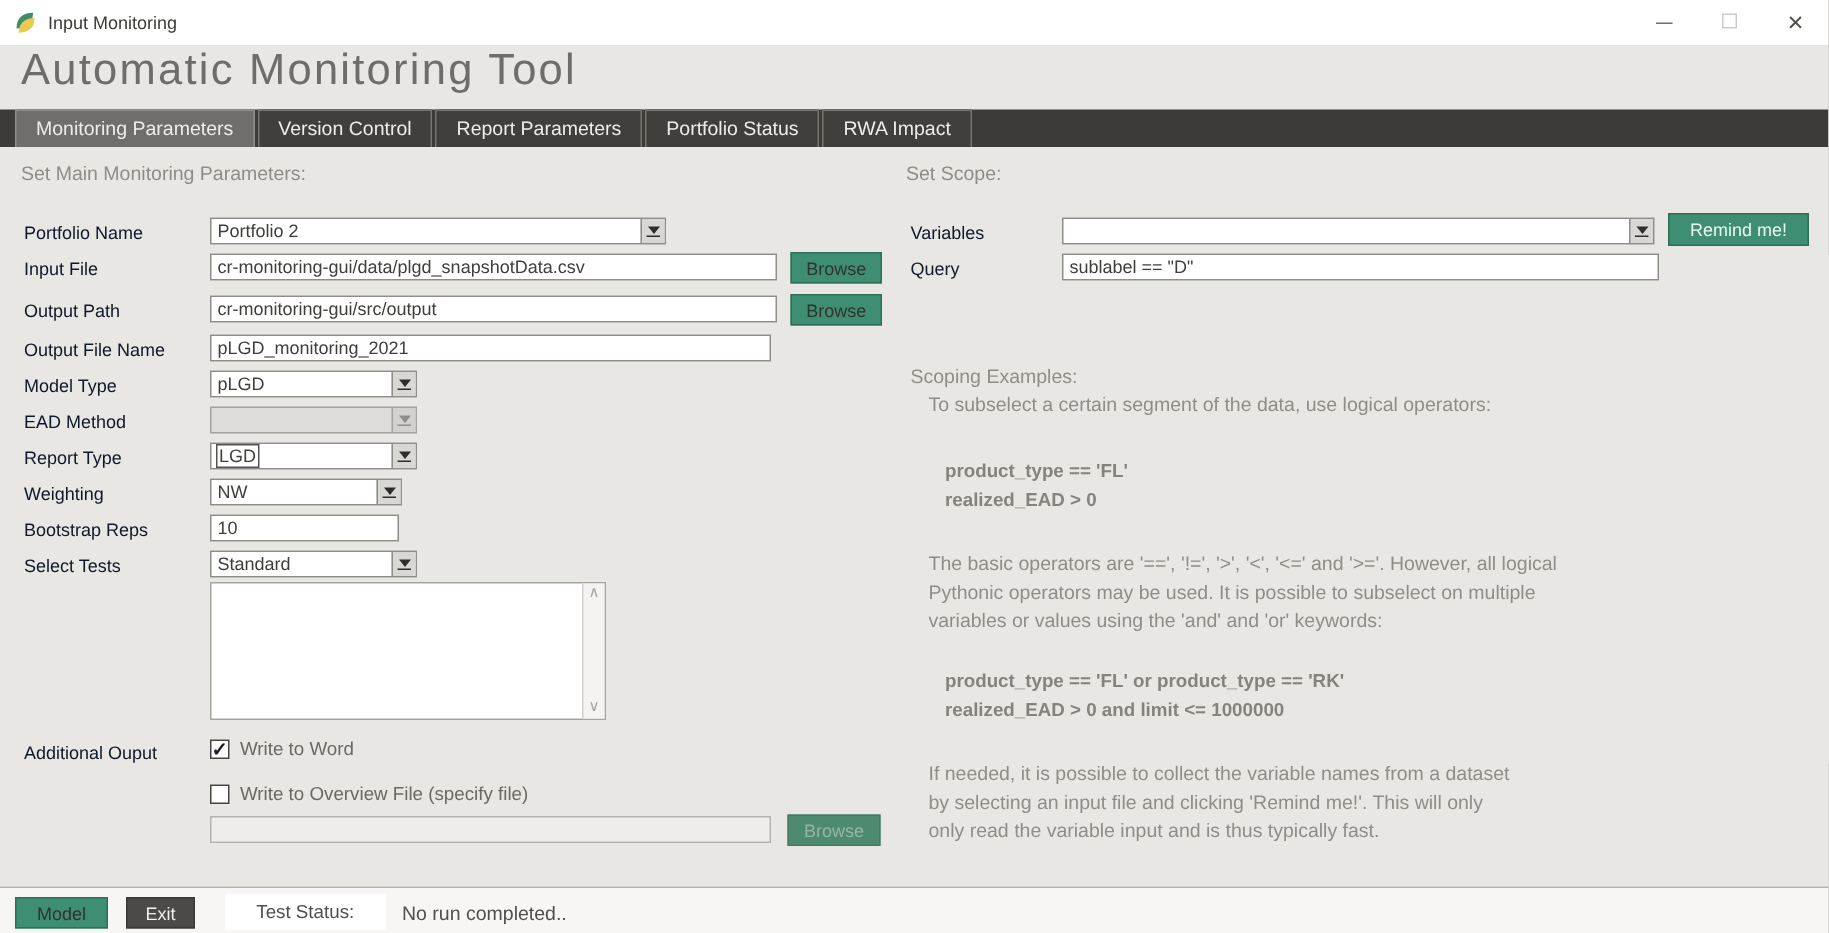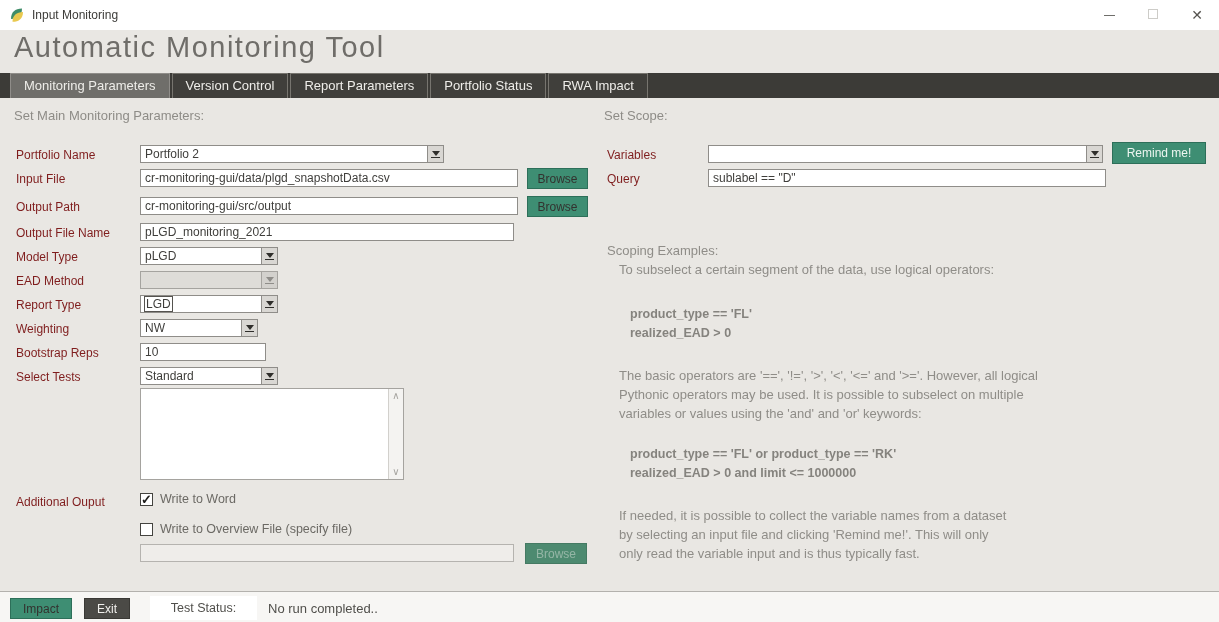--- a/index.html
+++ b/index.html
@@ -23,21 +23,21 @@
   .page-title { position:absolute; left:14px; top:31px; font-size:29px; letter-spacing:1.5px;
     color:#6f6d69; font-weight:300; }
   
   .tabbar { position:absolute; left:0; top:73px; width:100%; height:25px; background:#3c3b37;
     display:flex; padding-left:10px; }
   .tab { height:25px; line-height:23px; padding:0 13px; font-size:13px; color:#eeede9;
     background:#403f3b; border:1px solid #77756f; border-bottom:none; margin-right:2px; cursor:default; }
   .tab.active { background:#6f6e6a; border-color:#8f8d89; }
   
   .heading { position:absolute; font-size:13px; color:#8e8c87; }
-  .lbl { position:absolute; font-size:12px; color:#7f1d1d; }
+  .lbl { position:absolute; font-size:12px; color:#0f172a; }
   
   .entry { position:absolute; height:18px; background:#fff; border:1px solid #8f8d89;
     font-family:"Liberation Sans", sans-serif; font-size:12px; color:#3f3e3b; padding:1px 4px; }
   .entry:disabled, .entry.disabled { background:#efedea; border-color:#b5b3af; color:#8a8884; }
   .combo { position:absolute; height:18px; background:#fff; border:1px solid #8f8d89; display:flex; }
   .combo .val { flex:1; font-size:12px; color:#3f3e3b; padding:1px 0 0 4px; overflow:hidden; white-space:nowrap; }
   .combo .drop { width:16px; background:#d9d7d3; border-left:1px solid #8f8d89;
     display:flex; flex-direction:column; align-items:center; justify-content:center; cursor:default; }
   .combo .tri { width:0; height:0; border-left:4px solid transparent; border-right:4px solid transparent;
     border-top:5px solid #2f2e2b; }
@@ -144,21 +144,21 @@
   <div class="lbl" style="left:16px; top:298px;">Report Type</div>
   <div class="combo" style="left:140px; top:295px; width:138px;">
     <span class="val"><span class="focusbox">LGD</span></span>
     <span class="drop">
         <span class="tri"></span>
         <span class="bar"></span>
       </span>
   </div>
 
   <div class="lbl" style="left:16px; top:322px;">Weighting</div>
-  <div class="combo" style="left:140px; top:319px; width:118px;">
+  <div class="combo" style="left:140px; top:319px; width:128px;">
     <span class="val">NW</span>
     <span class="drop">
         <span class="tri"></span>
         <span class="bar"></span>
       </span>
   </div>
 
   <div class="lbl" style="left:16px; top:346px;">Bootstrap Reps</div>
   <input class="entry" style="left: 140px; top: 343px; width: 126px;" value="10">
 
@@ -213,19 +213,19 @@
   <div class="help" style="left:619px; top:368px;">The basic operators are '==', '!=', '&gt;', '&lt;', '&lt;=' and '&gt;='. However, all logical</div>
   <div class="help" style="left:619px; top:387px;">Pythonic operators may be used. It is possible to subselect on multiple</div>
   <div class="help" style="left:619px; top:406px;">variables or values using the 'and' and 'or' keywords:</div>
   <div class="code" style="left:630px; top:447px;">product_type == 'FL' or product_type == 'RK'</div>
   <div class="code" style="left:630px; top:466px;">realized_EAD &gt; 0 and limit &lt;= 1000000</div>
   <div class="help" style="left:619px; top:508px;">If needed, it is possible to collect the variable names from a dataset</div>
   <div class="help" style="left:619px; top:527px;">by selecting an input file and clicking 'Remind me!'. This will only</div>
   <div class="help" style="left:619px; top:546px;">only read the variable input and is thus typically fast.</div>
 
   <div class="statusbar">
-    <button class="btn btn-green" style="left:10px; top:6px; width:62px; height:21px;">Impact</button>
+    <button class="btn btn-green" style="left:10px; top:6px; width:62px; height:21px;">Model</button>
     <button class="btn btn-dark" style="left:84px; top:6px; width:46px; height:21px;">Exit</button>
     <div class="status-patch">Test Status:</div>
     <div class="status-text">No run completed..</div>
   </div>
 
 </div>
 
 </body></html>

